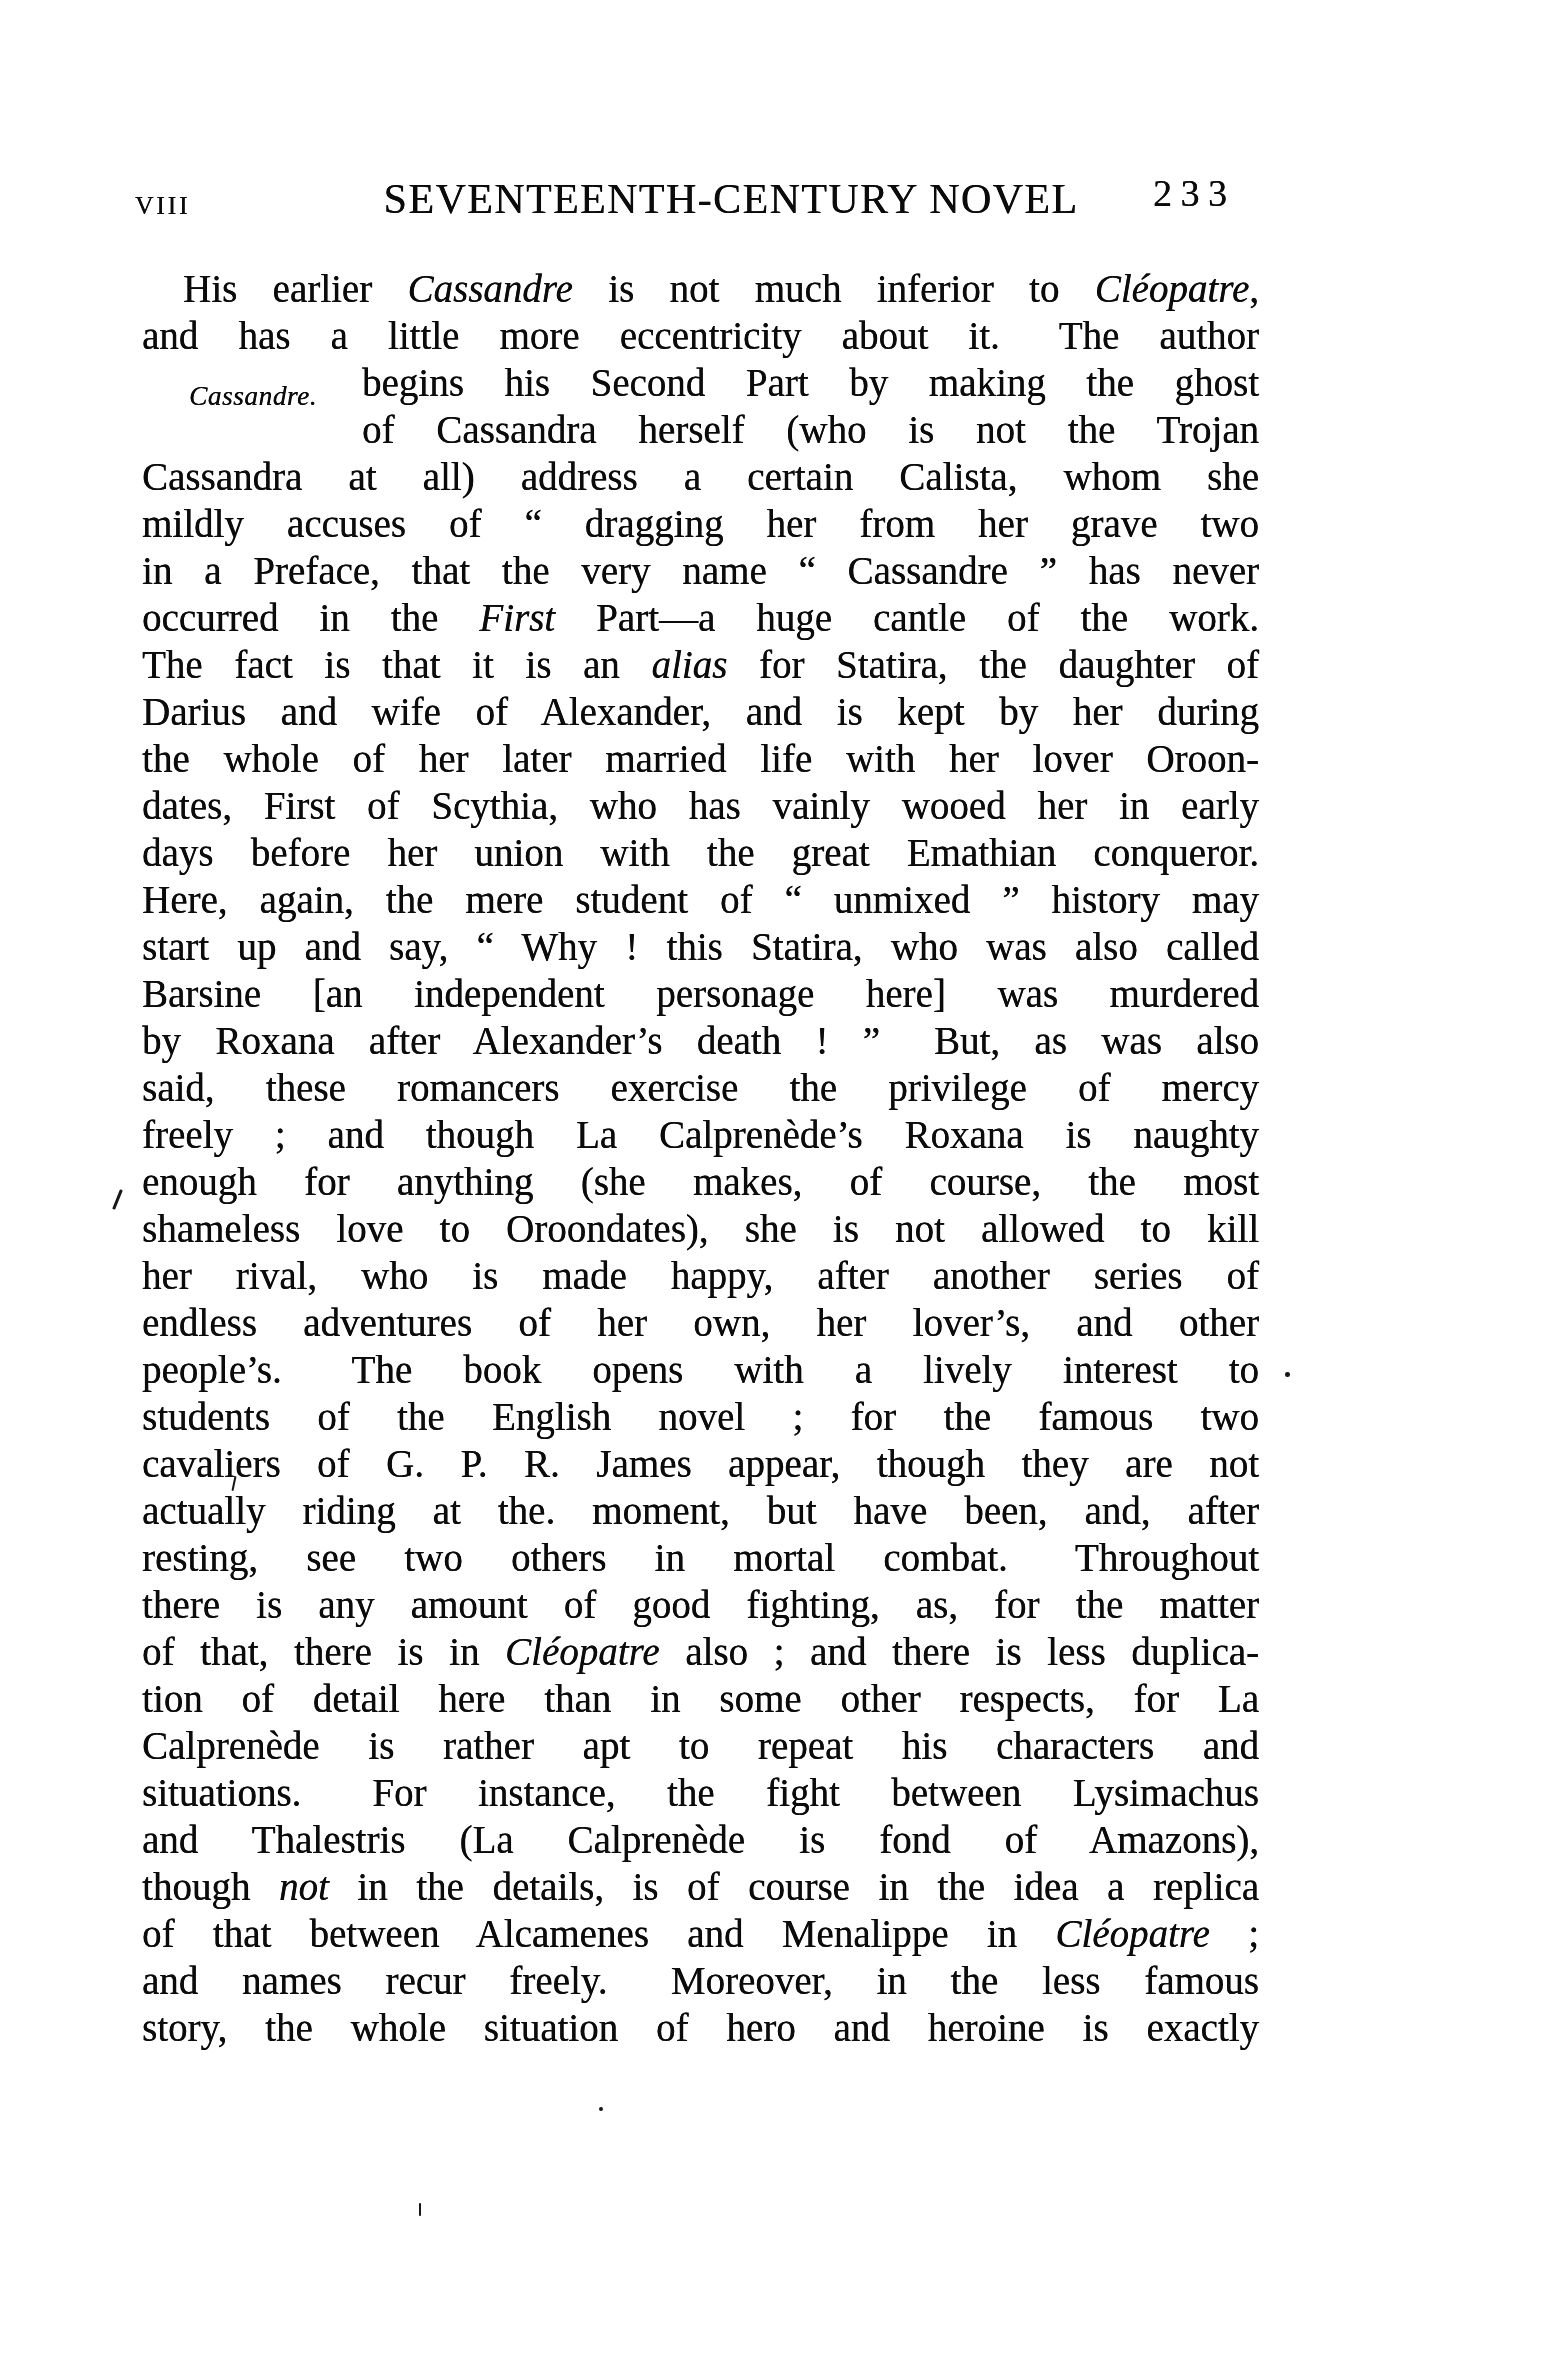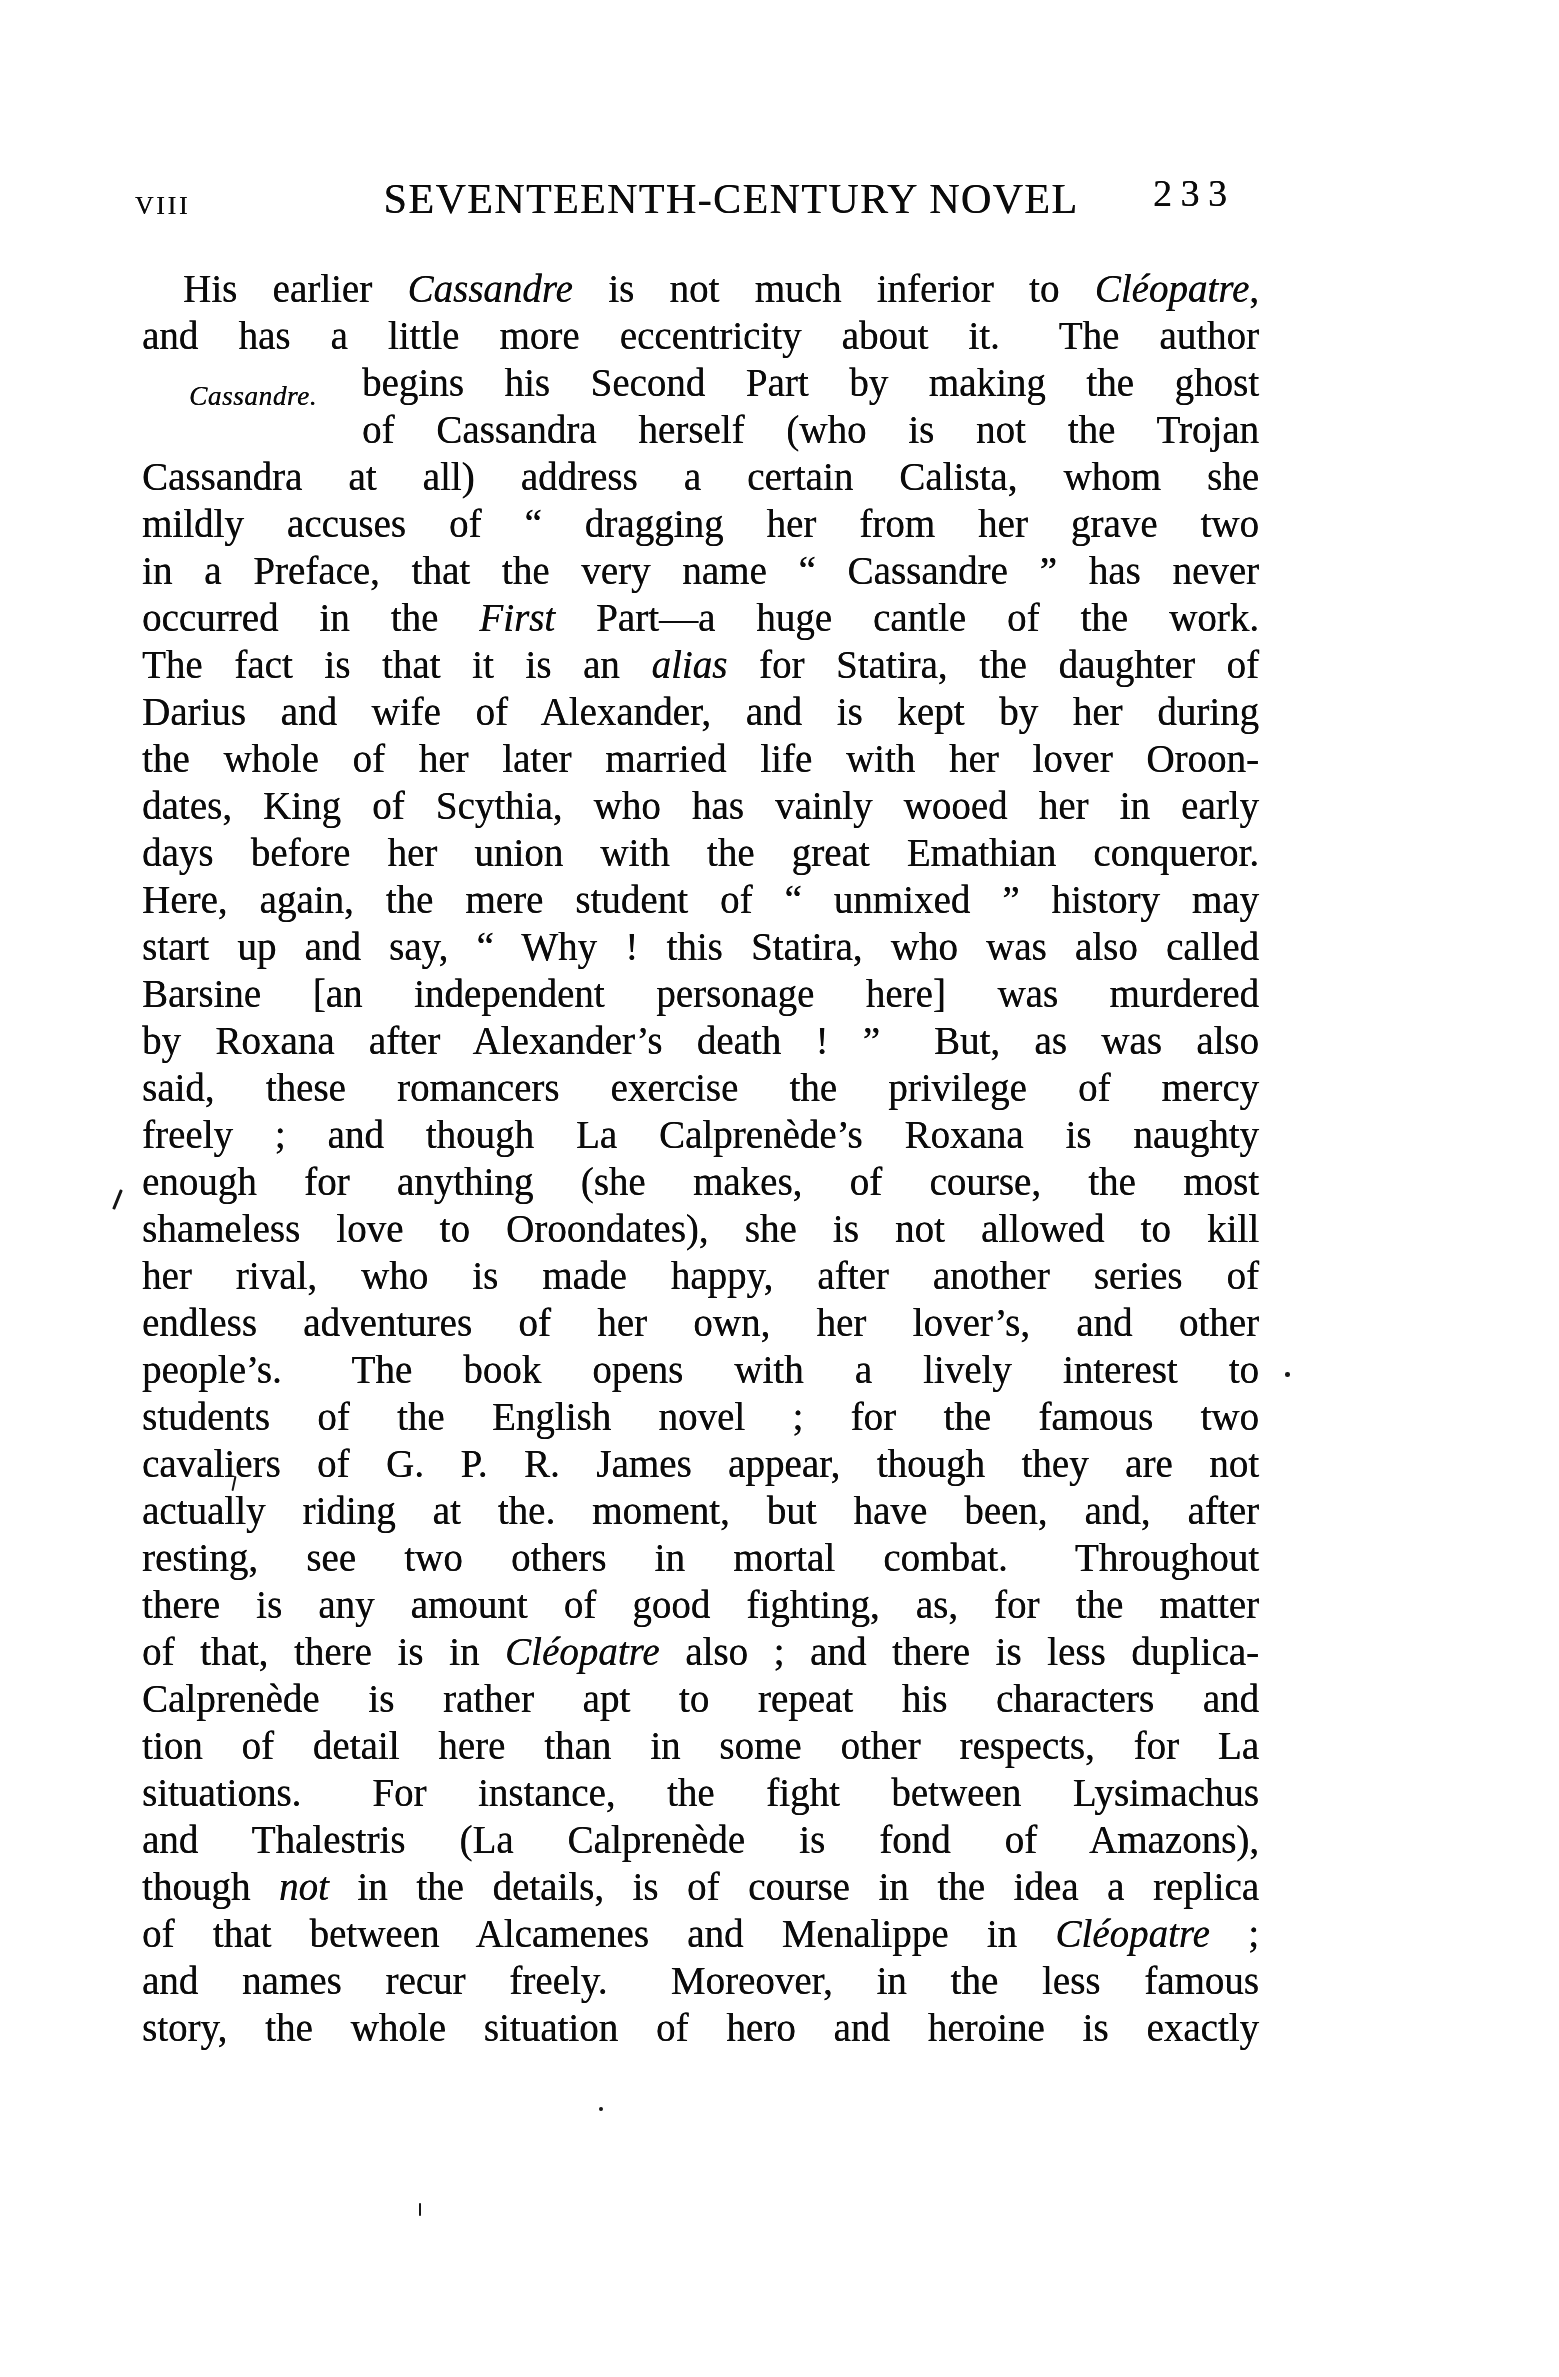--- a/index.html
+++ b/index.html
@@ -73,41 +73,41 @@
       <div class="line">and has a little more eccentricity about it.  The author</div>
       <div class="line gap">begins his Second Part by making the ghost</div>
       <div class="line gap">of Cassandra herself (who is not the Trojan</div>
       <div class="line">Cassandra at all) address a certain Calista, whom she</div>
       <div class="line">mildly accuses of “ dragging her from her grave two</div>
       <div class="line">in a Preface, that the very name “ Cassandre ” has never</div>
       <div class="line">occurred in the <i>First</i> Part—a huge cantle of the work.</div>
       <div class="line">The fact is that it is an <i>alias</i> for Statira, the daughter of</div>
       <div class="line">Darius and wife of Alexander, and is kept by her during</div>
       <div class="line">the whole of her later married life with her lover Oroon-</div>
-      <div class="line">dates, King of Scythia, who has vainly wooed her in early</div>
+      <div class="line">dates, First of Scythia, who has vainly wooed her in early</div>
       <div class="line">days before her union with the great Emathian conqueror.</div>
       <div class="line">Here, again, the mere student of “ unmixed ” history may</div>
       <div class="line">start up and say, “ Why ! this Statira, who was also called</div>
       <div class="line">Barsine [an independent personage here] was murdered</div>
       <div class="line">by Roxana after Alexander’s death ! ”  But, as was also</div>
       <div class="line">said, these romancers exercise the privilege of mercy</div>
       <div class="line">freely ; and though La Calprenède’s Roxana is naughty</div>
       <div class="line">enough for anything (she makes, of course, the most</div>
       <div class="line">shameless love to Oroondates), she is not allowed to kill</div>
       <div class="line">her rival, who is made happy, after another series of</div>
       <div class="line">endless adventures of her own, her lover’s, and other</div>
       <div class="line">people’s.  The book opens with a lively interest to</div>
       <div class="line">students of the English novel ; for the famous two</div>
       <div class="line">cavaliers of G. P. R. James appear, though they are not</div>
       <div class="line">actually riding at the. moment, but have been, and, after</div>
       <div class="line">resting, see two others in mortal combat.  Throughout</div>
       <div class="line">there is any amount of good fighting, as, for the matter</div>
       <div class="line">of that, there is in <i>Cléopatre</i> also ; and there is less duplica-</div>
+      <div class="line">tion of detail here than in some other respects, for La</div>
       <div class="line">Calprenède is rather apt to repeat his characters and</div>
-      <div class="line">tion of detail here than in some other respects, for La</div>
       <div class="line">situations.  For instance, the fight between Lysimachus</div>
       <div class="line">and Thalestris (La Calprenède is fond of Amazons),</div>
       <div class="line">though <i>not</i> in the details, is of course in the idea a replica</div>
       <div class="line">of that between Alcamenes and Menalippe in <i>Cléopatre</i> ;</div>
       <div class="line">and names recur freely.  Moreover, in the less famous</div>
       <div class="line">story, the whole situation of hero and heroine is exactly</div>
     </div>
 
   <div class="speck speck-slash"></div>
   <div class="speck speck-dot-right"></div>

